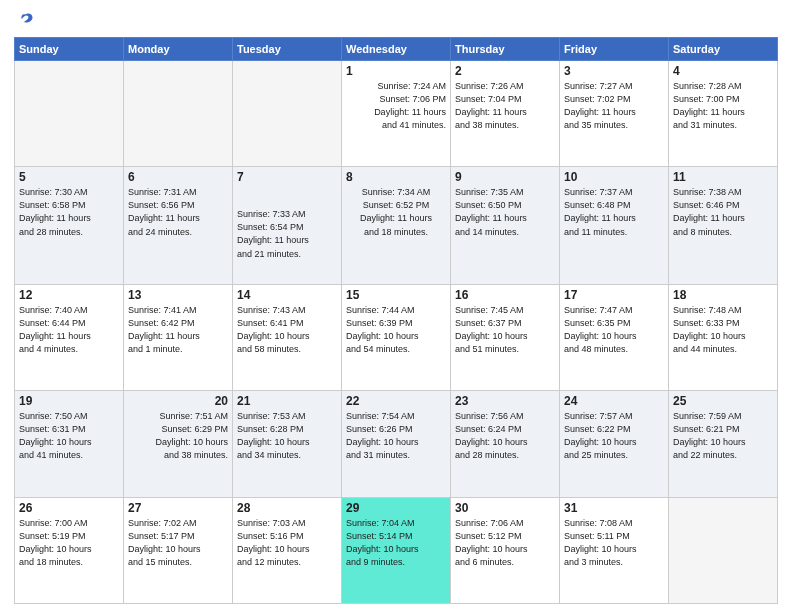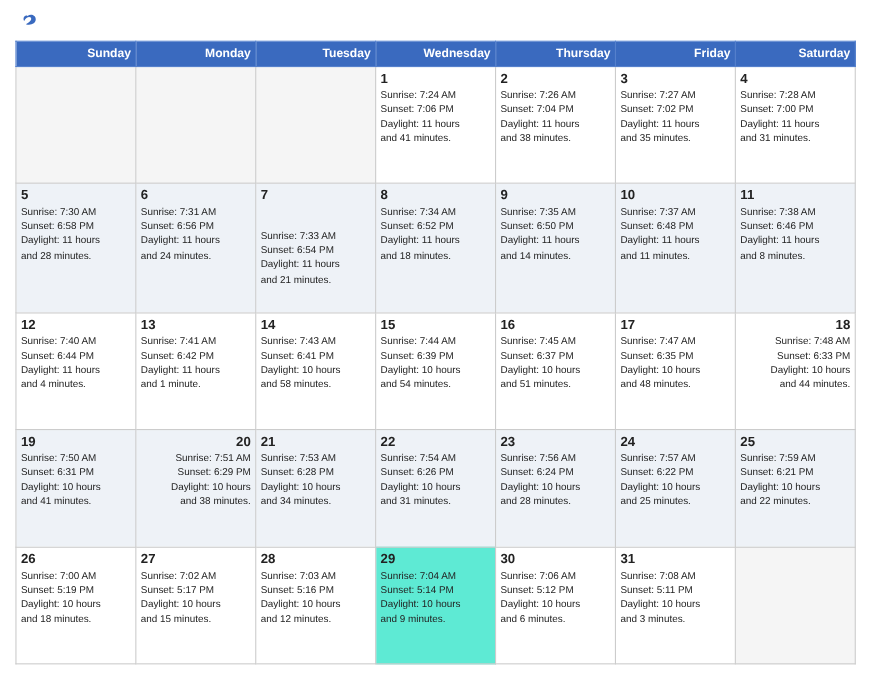--- a/index.html
+++ b/index.html
@@ -66,21 +66,21 @@
       width: 100%;
       table-layout: fixed;
     }
     .calendar th {
       background: #3a6abf;
       color: #fff;
       font-size: 11px;
       font-weight: bold;
       padding: 5px 4px;
       border: 1px solid #5580cc;
-      text-align: right;
+      text-align: left;
     }
     .calendar td {
       border: 1px solid #ccc;
       vertical-align: top;
       padding: 3px 4px;
       font-size: 9.5px;
       color: #222;
       height: 88px;
     }
     .calendar td.empty {
@@ -138,21 +138,21 @@
           <th>Saturday</th>
         </tr>
     </thead>
     <tbody id="calendar-body">
     <tr>
           <td class="empty"></td>
           <td class="empty"></td>
           <td class="empty"></td>
           <td style="background: rgb(255, 255, 255);">
             <span class="day-num">1</span>
-            <div class="day-info" style="white-space: pre-line;">Sunrise: 7:24 AM
+            <div class="day-info" style="white-space: pre-line; text-align: right;">Sunrise: 7:24 AM
 Sunset: 7:06 PM
 Daylight: 11 hours
 and 41 minutes.</div>
           </td>
           <td style="background: rgb(255, 255, 255);">
             <span class="day-num">2</span>
             <div class="day-info" style="white-space: pre-line;">Sunrise: 7:26 AM
 Sunset: 7:04 PM
 Daylight: 11 hours
 and 38 minutes.</div>
@@ -189,21 +189,21 @@
           </td>
           <td style="background: rgb(238, 242, 247);">
             <span class="day-num">7</span>
             <div class="day-info" style="white-space: pre-line; margin-top: 24px;">Sunrise: 7:33 AM
 Sunset: 6:54 PM
 Daylight: 11 hours
 and 21 minutes.</div>
           </td>
           <td style="background: rgb(238, 242, 247);">
             <span class="day-num">8</span>
-            <div class="day-info" style="white-space: pre-line;">Sunrise: 7:34 AM
+            <div class="day-info" style="white-space: pre-line; text-align: center;">Sunrise: 7:34 AM
 Sunset: 6:52 PM
 Daylight: 11 hours
 and 18 minutes.</div>
           </td>
           <td style="background: rgb(238, 242, 247);">
             <span class="day-num">9</span>
             <div class="day-info" style="white-space: pre-line;">Sunrise: 7:35 AM
 Sunset: 6:50 PM
 Daylight: 11 hours
 and 14 minutes.</div>
@@ -259,21 +259,21 @@
 Daylight: 10 hours
 and 51 minutes.</div>
           </td>
           <td style="background: rgb(255, 255, 255);">
             <span class="day-num">17</span>
             <div class="day-info" style="white-space: pre-line;">Sunrise: 7:47 AM
 Sunset: 6:35 PM
 Daylight: 10 hours
 and 48 minutes.</div>
           </td>
-          <td style="background: rgb(255, 255, 255); text-align: right;">
+          <td style="background: rgb(255, 255, 255);">
             <span class="day-num">18</span>
             <div class="day-info" style="white-space: pre-line;">Sunrise: 7:48 AM
 Sunset: 6:33 PM
 Daylight: 10 hours
 and 44 minutes.</div>
           </td>
         </tr>
         <tr>
           <td style="background: rgb(238, 242, 247);">
             <span class="day-num">19</span>

